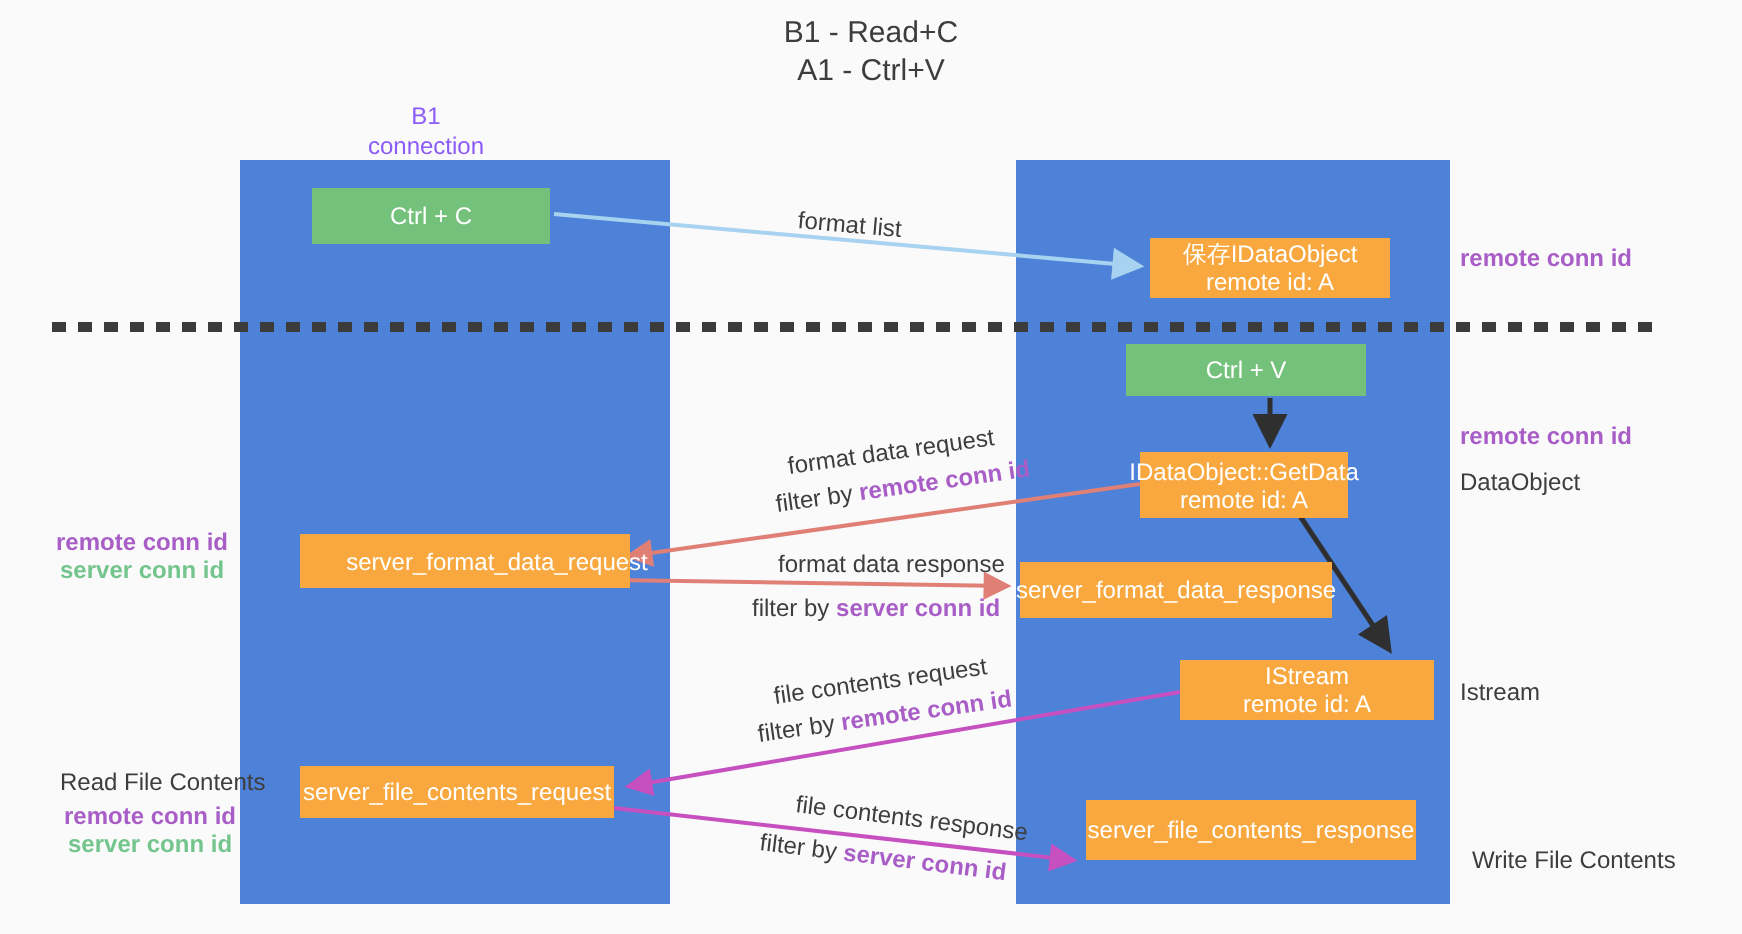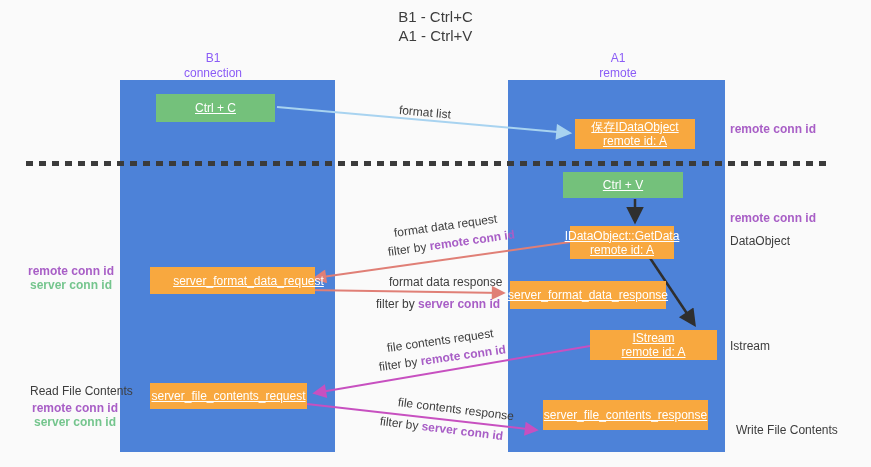--- a/index.html
+++ b/index.html
@@ -18,49 +18,45 @@
   .col { position:absolute; top:80px; height:372px; background:#4d82d8; }
   .col-left  { left:120px; width:215px; }
   .col-right { left:508px; width:217px; }
   .dash-line {
     position:absolute; left:26px; top:161px; width:806px; height:5px;
     background:repeating-linear-gradient(90deg,#3b3b3b 0 7px,transparent 7px 13px);
   }
   .node {
     position:absolute; display:flex; flex-direction:column; align-items:center;
     justify-content:center; color:#ffffff; font-size:12px; line-height:14px;
-    text-align:center; z-index:3;text-decoration:underline;
+    text-align:center; z-index:3;
   }
   .green-box  { background:#74c17b; }
   .orange-box { background:#f8a83f; }
   .lbl { position:absolute; font-size:12px; color:#3d3d3d; white-space:nowrap; z-index:4; }
   .rot-up   { transform:rotate(-8deg); transform-origin:left center; }
   .rot-dn   { transform:rotate(7deg);  transform-origin:left center; }
   .rot-list { transform:rotate(5deg);  transform-origin:left center; }
   .purple { color:#a85ec6; font-weight:bold; }
   .greentxt { color:#74c58d; font-weight:bold; }
   .arrows { position:absolute; left:0; top:0; z-index:2; pointer-events:none; }
 </style>
 </head>
 <body>
 
 <div class="stage">
 
   <div class="title">
-    <div>B1 - Ctrl+C</div>
+    <div>B1 - Read+C</div>
     <div>A1 - Ctrl+V</div>
   </div>
 
   <div class="hdr" style="left:133px; top:51px;">
     <div>B1</div>
     <div>connection</div>
-  </div>
-  <div class="hdr" style="left:538px; top:51px;">
-    <div>A1</div>
-    <div>remote</div>
   </div>
 
   <div class="col col-left"></div>
   <div class="col col-right"></div>
 
   <div class="dash-line"></div>
 
   <svg class="arrows" width="871" height="467">
     <defs>
       <marker id="ah-blue" viewBox="0 0 10 10" refX="8" refY="5" markerWidth="9" markerHeight="8" orient="auto-start-reverse">

